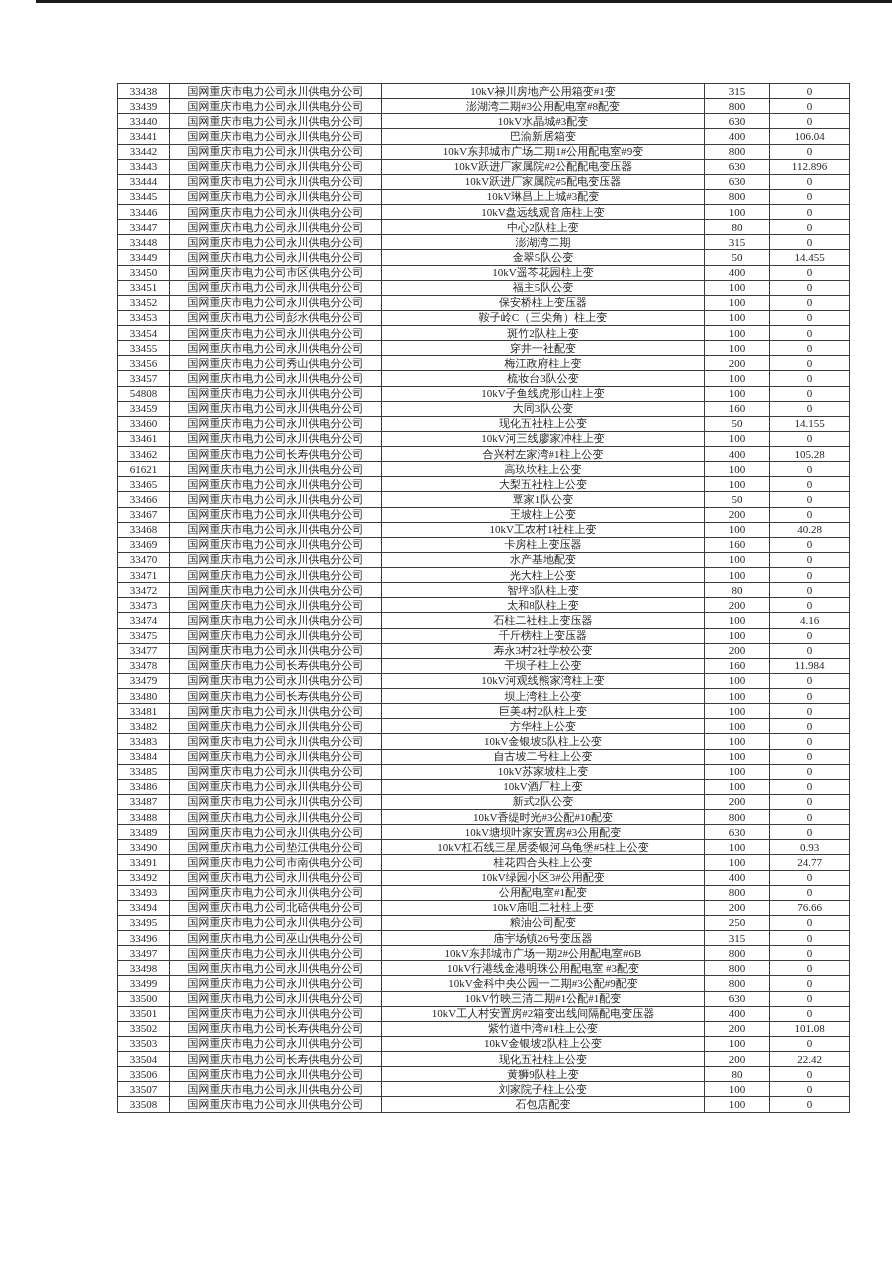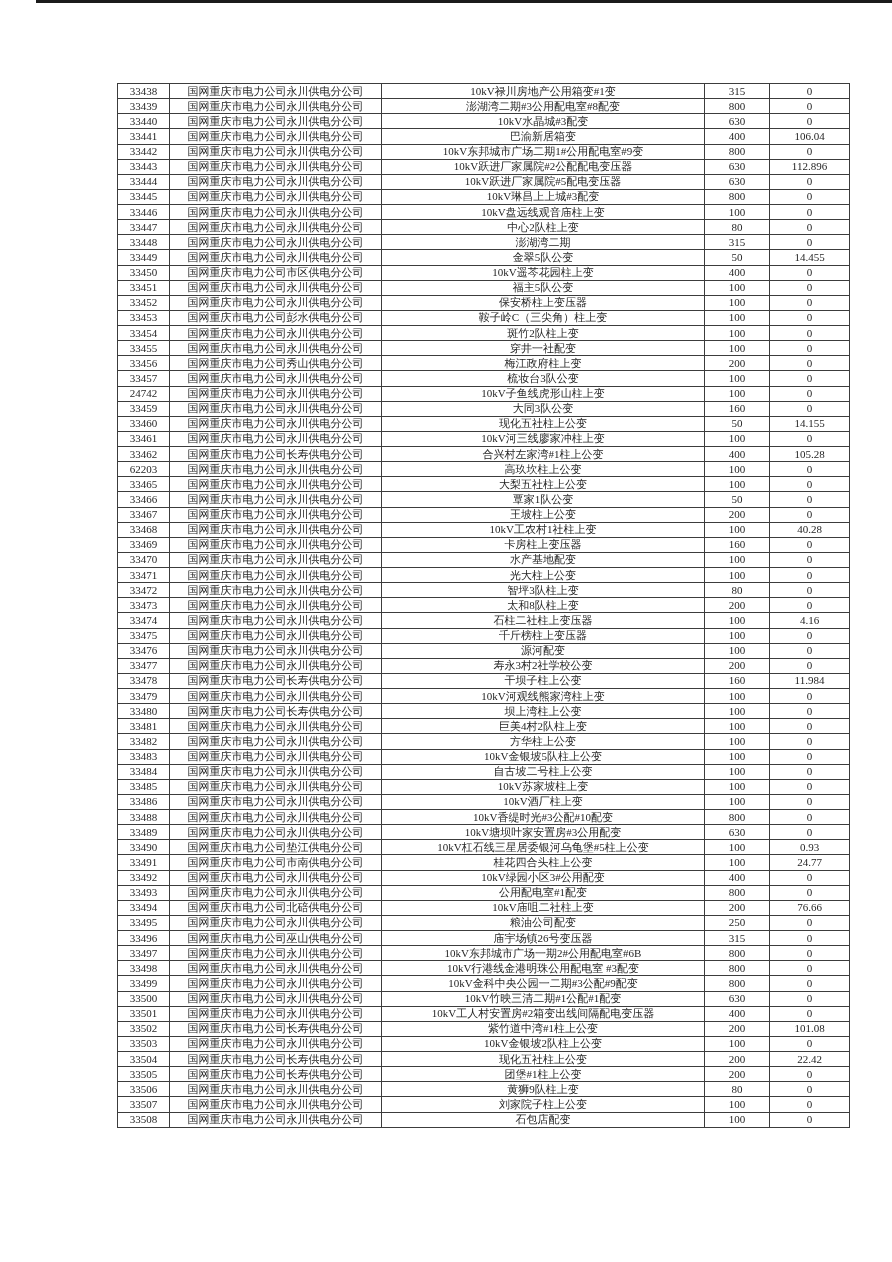--- a/index.html
+++ b/index.html
@@ -196,21 +196,21 @@
           <td>0</td>
         </tr>
         <tr>
           <td>33457</td>
           <td>国网重庆市电力公司永川供电分公司</td>
           <td>梳妆台3队公变</td>
           <td>100</td>
           <td>0</td>
         </tr>
         <tr>
-          <td>24742</td>
+          <td>54808</td>
           <td>国网重庆市电力公司永川供电分公司</td>
           <td>10kV子鱼线虎形山柱上变</td>
           <td>100</td>
           <td>0</td>
         </tr>
         <tr>
           <td>33459</td>
           <td>国网重庆市电力公司永川供电分公司</td>
           <td>大同3队公变</td>
           <td>160</td>
@@ -231,21 +231,21 @@
           <td>0</td>
         </tr>
         <tr>
           <td>33462</td>
           <td>国网重庆市电力公司长寿供电分公司</td>
           <td>合兴村左家湾#1柱上公变</td>
           <td>400</td>
           <td>105.28</td>
         </tr>
         <tr>
-          <td>62203</td>
+          <td>61621</td>
           <td>国网重庆市电力公司永川供电分公司</td>
           <td>高玖坎柱上公变</td>
           <td>100</td>
           <td>0</td>
         </tr>
         <tr>
           <td>33465</td>
           <td>国网重庆市电力公司永川供电分公司</td>
           <td>大梨五社柱上公变</td>
           <td>100</td>
@@ -311,27 +311,20 @@
           <td>33474</td>
           <td>国网重庆市电力公司永川供电分公司</td>
           <td>石柱二社柱上变压器</td>
           <td>100</td>
           <td>4.16</td>
         </tr>
         <tr>
           <td>33475</td>
           <td>国网重庆市电力公司永川供电分公司</td>
           <td>千斤榜柱上变压器</td>
-          <td>100</td>
-          <td>0</td>
-        </tr>
-        <tr>
-          <td>33476</td>
-          <td>国网重庆市电力公司永川供电分公司</td>
-          <td>源河配变</td>
           <td>100</td>
           <td>0</td>
         </tr>
         <tr>
           <td>33477</td>
           <td>国网重庆市电力公司永川供电分公司</td>
           <td>寿永3村2社学校公变</td>
           <td>200</td>
           <td>0</td>
         </tr>
@@ -392,20 +385,27 @@
           <td>0</td>
         </tr>
         <tr>
           <td>33486</td>
           <td>国网重庆市电力公司永川供电分公司</td>
           <td>10kV酒厂柱上变</td>
           <td>100</td>
           <td>0</td>
         </tr>
         <tr>
+          <td>33487</td>
+          <td>国网重庆市电力公司永川供电分公司</td>
+          <td>新式2队公变</td>
+          <td>200</td>
+          <td>0</td>
+        </tr>
+        <tr>
           <td>33488</td>
           <td>国网重庆市电力公司永川供电分公司</td>
           <td>10kV香缇时光#3公配#10配变</td>
           <td>800</td>
           <td>0</td>
         </tr>
         <tr>
           <td>33489</td>
           <td>国网重庆市电力公司永川供电分公司</td>
           <td>10kV塘坝叶家安置房#3公用配变</td>
@@ -509,27 +509,20 @@
           <td>10kV金银坡2队柱上公变</td>
           <td>100</td>
           <td>0</td>
         </tr>
         <tr>
           <td>33504</td>
           <td>国网重庆市电力公司长寿供电分公司</td>
           <td>现化五社柱上公变</td>
           <td>200</td>
           <td>22.42</td>
-        </tr>
-        <tr>
-          <td>33505</td>
-          <td>国网重庆市电力公司长寿供电分公司</td>
-          <td>团堡#1柱上公变</td>
-          <td>200</td>
-          <td>0</td>
         </tr>
         <tr>
           <td>33506</td>
           <td>国网重庆市电力公司永川供电分公司</td>
           <td>黄狮9队柱上变</td>
           <td>80</td>
           <td>0</td>
         </tr>
         <tr>
           <td>33507</td>

